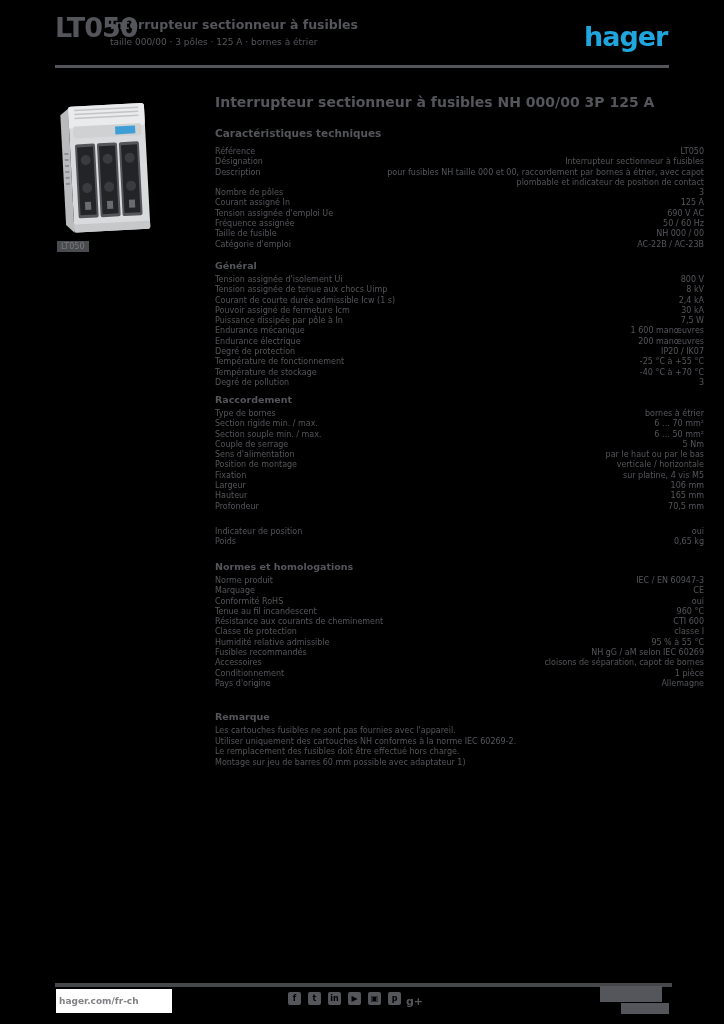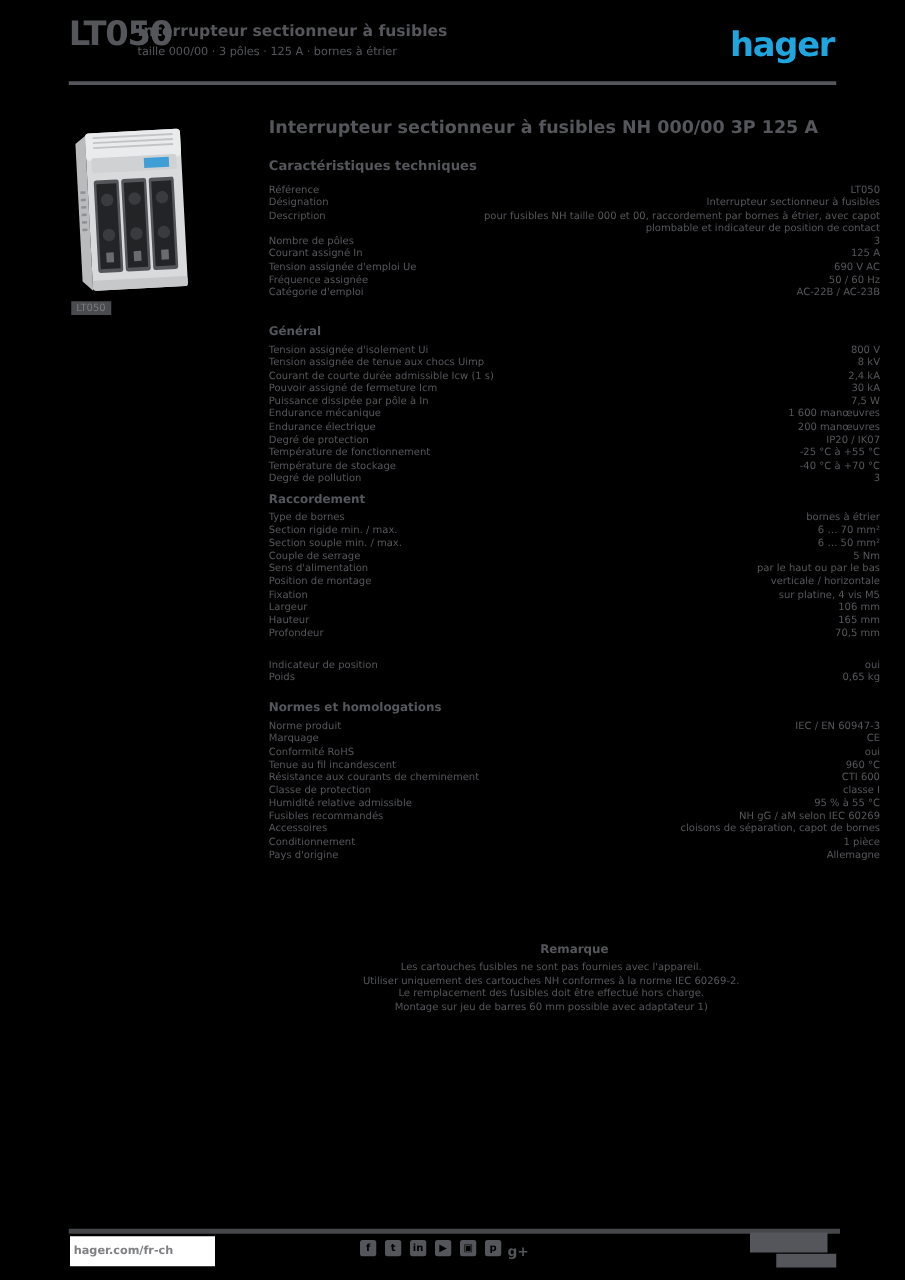--- a/index.html
+++ b/index.html
@@ -17,21 +17,21 @@
   
   .photo{left:57px;top:91px;width:96px;height:148px;}
   .photo-caption{left:57px;top:241px;font-size:8px;color:#7a7b7e;background:#4a4b4e;padding:1px 4px;}
 
   
   .main-title{left:215px;top:94px;width:490px;font-size:14px;font-weight:bold;white-space:nowrap;overflow:hidden;}
   .main-heading{left:215px;top:127px;font-size:10.5px;font-weight:bold;}
   .sections{left:215px;top:0;width:489px;height:1024px;pointer-events:none;}
   .section{position:absolute;left:0;width:489px;}
   #sec-a{top:147px;} #sec-b{top:260px;} #sec-c{top:394px;}
-  #sec-d{top:527px;} #sec-e{top:561px;} #sec-f{top:754px;text-align:center;}
+  #sec-d{top:527px;} #sec-e{top:561px;} #sec-f{top:711px;}
   .section-heading{font-size:9.5px;font-weight:bold;margin-bottom:4px;color:#55565b;}
   .row{display:flex;justify-content:space-between;align-items:baseline;
        font-size:8px;line-height:10.3px;color:#55565b;}
   .row .label{white-space:nowrap;padding-right:10px;}
   .row .value{text-align:right;max-width:360px;}
   .line{font-size:8px;line-height:10.5px;color:#55565b;width:452px;}
 
   
   .ftr-rule{left:55px;top:983px;width:617px;height:4px;background:#46474a;}
   .ftr-web{left:56px;top:989px;width:116px;height:24px;background:#ffffff;
@@ -139,20 +139,24 @@
         </div>
         <div class="row">
           <span class="label">Tension assignée d'emploi Ue</span>
           <span class="value">690 V AC</span>
         </div>
         <div class="row">
           <span class="label">Fréquence assignée</span>
           <span class="value">50 / 60 Hz</span>
         </div>
         <div class="row">
+          <span class="label">Taille de fusible</span>
+          <span class="value">NH 000 / 00</span>
+        </div>
+        <div class="row">
           <span class="label">Catégorie d'emploi</span>
           <span class="value">AC-22B / AC-23B</span>
         </div>
       </div>
       <div class="section" id="sec-b">
         <div class="section-heading">Général</div>
         <div class="row">
           <span class="label">Tension assignée d'isolement Ui</span>
           <span class="value">800 V</span>
         </div>

